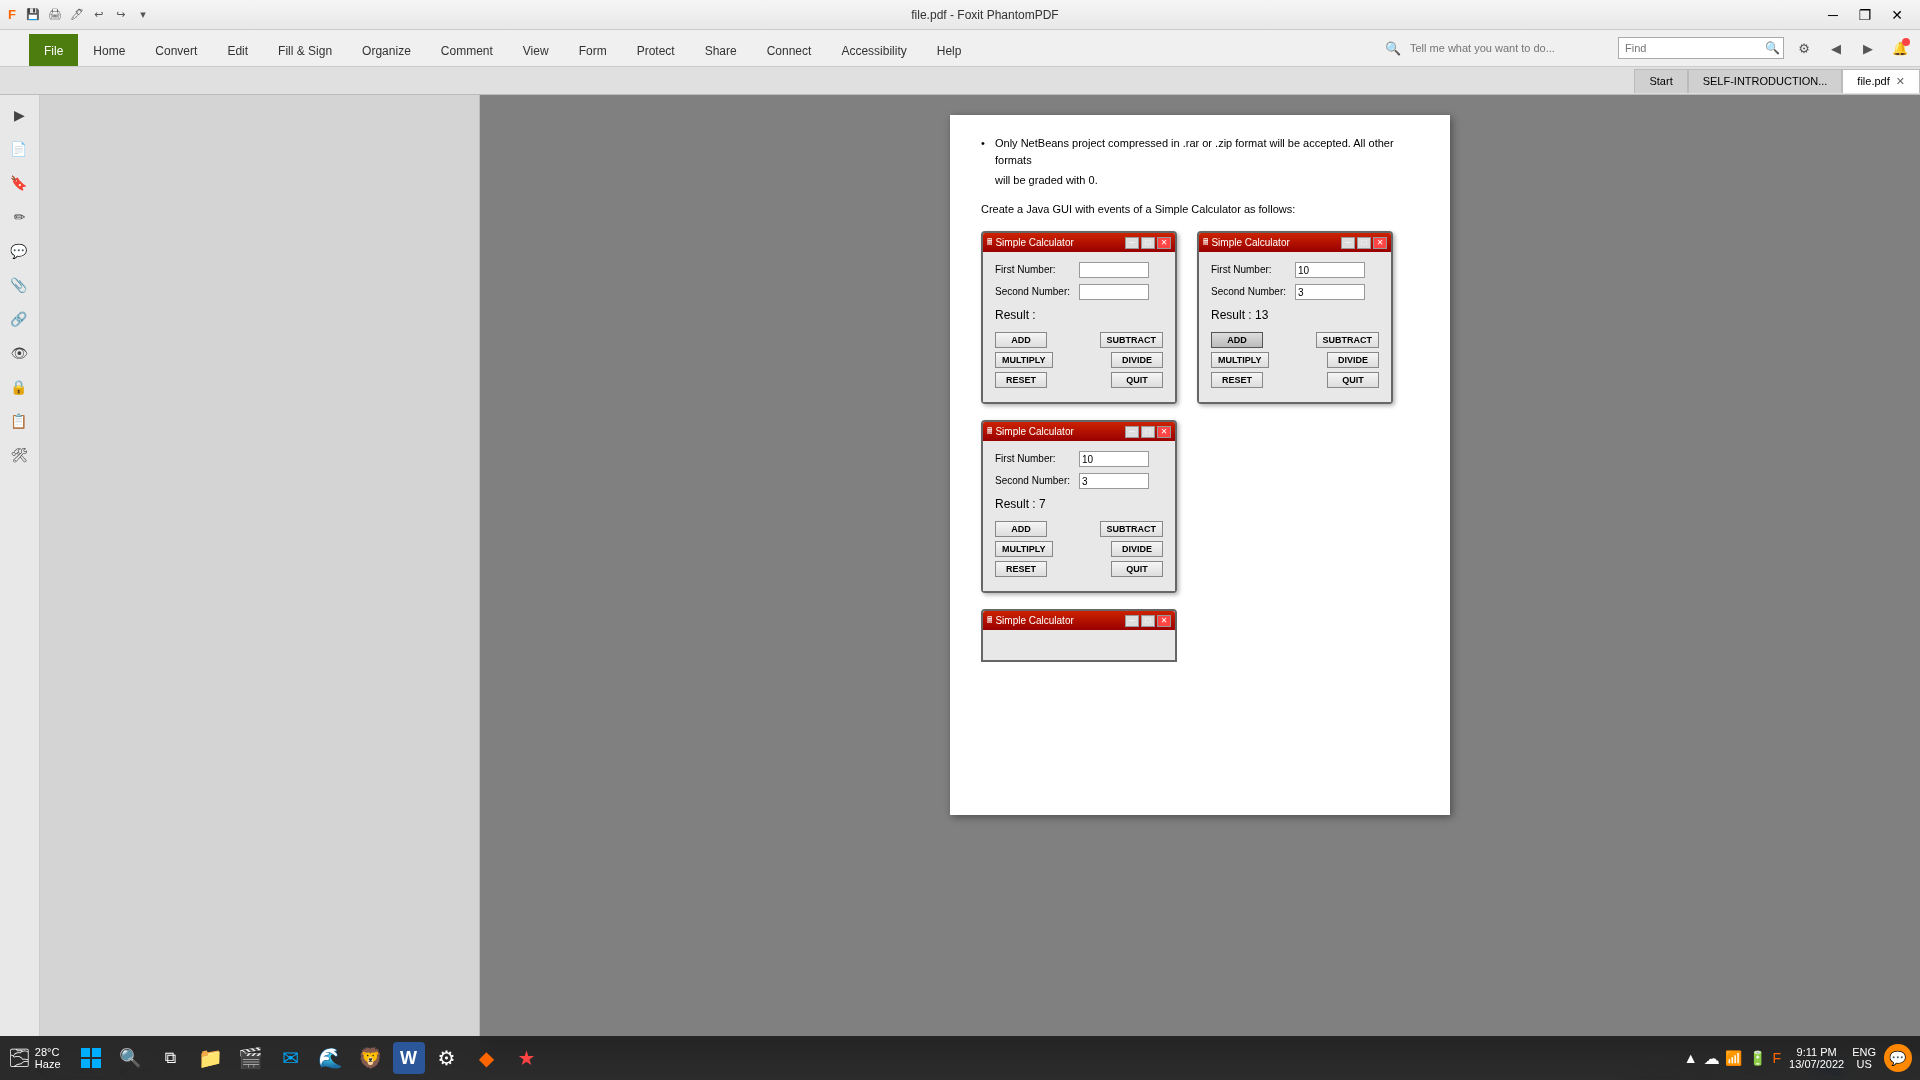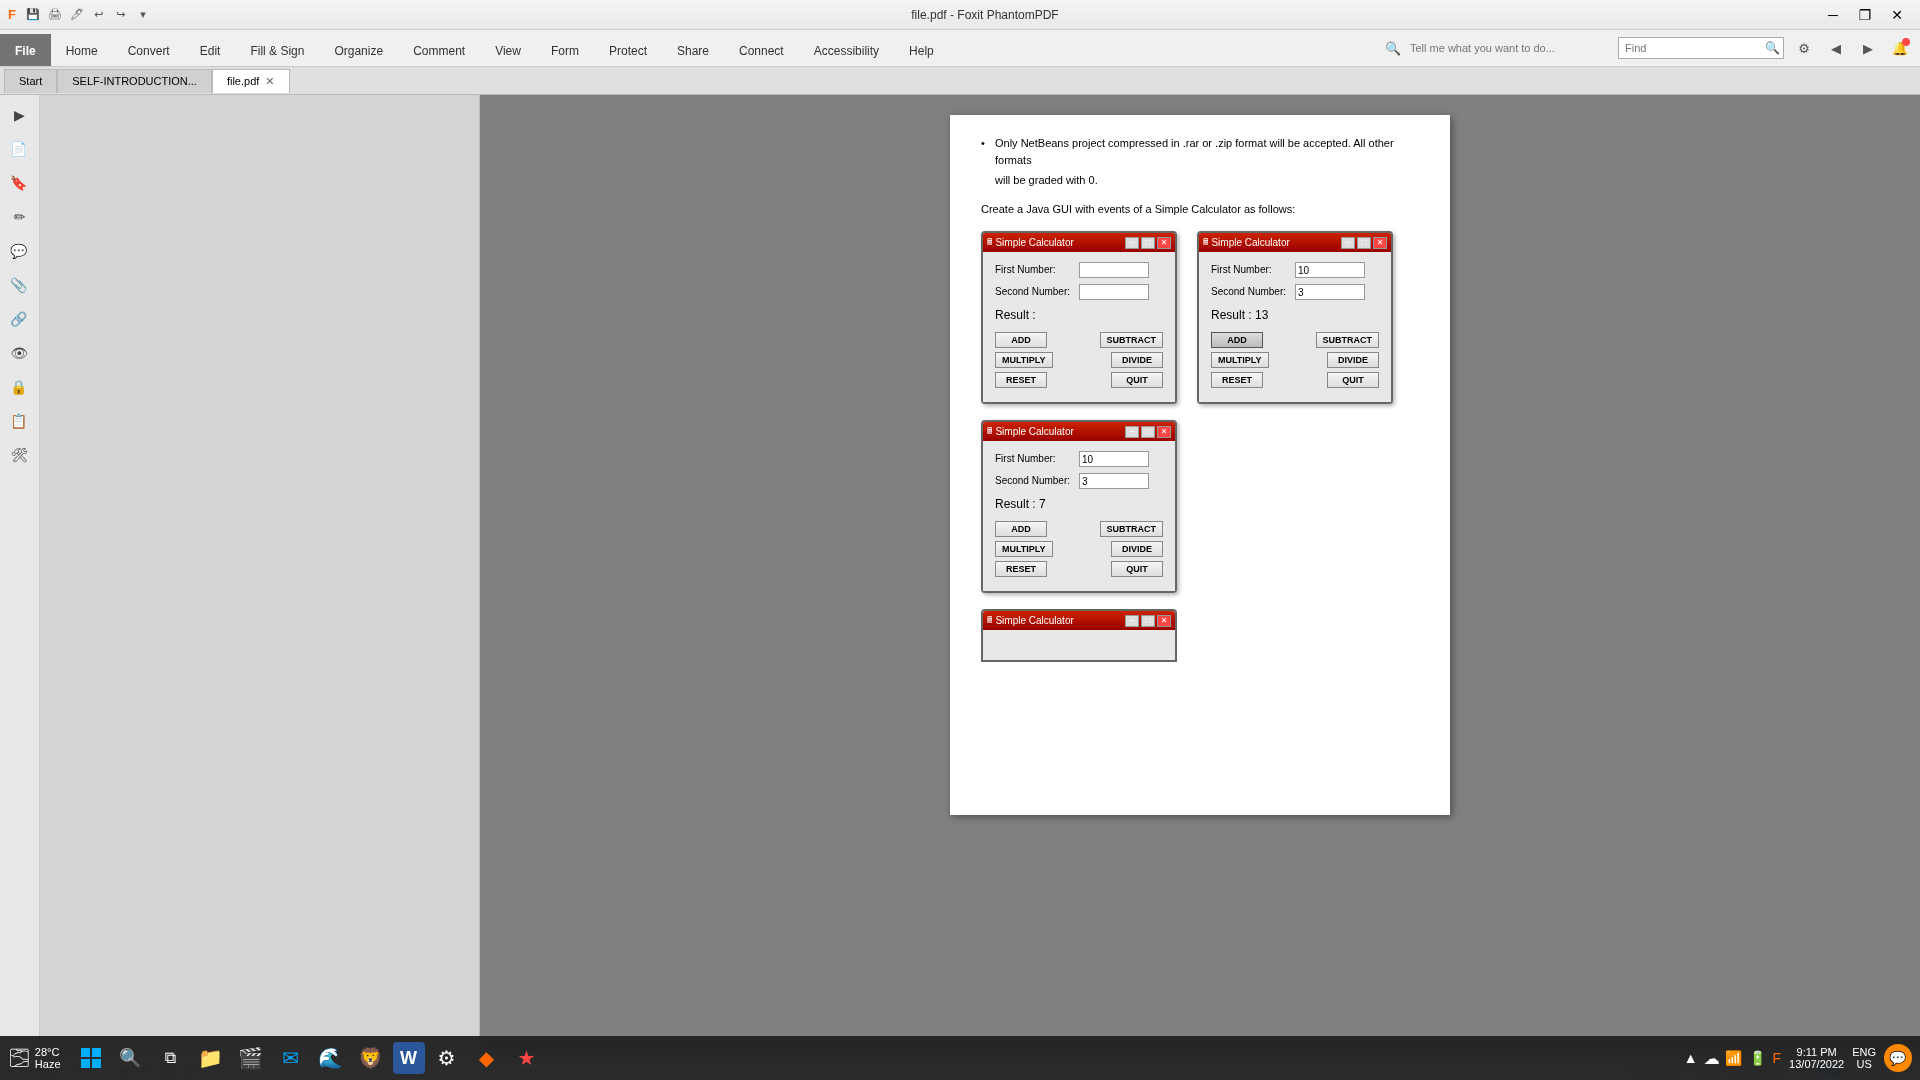--- a/index.html
+++ b/index.html
@@ -30,24 +30,25 @@
       padding: 6px 14px;
       font-size: 12px;
       cursor: pointer;
       border: 1px solid transparent;
       border-bottom: none;
       color: #333;
       height: 32px;
       display: flex; align-items: center;
     }
     .ribbon-tab.file-tab {
-      background: #737373;
+      background: #4d7c0f;
       color: white;
       border-radius: 0;
-      font-weight: bold;
+      font-weight: normal;
+      margin-left: 29px;
     }
 
     
     .ribbon-search {
       display: flex;
       align-items: center;
       margin-left: auto;
       margin-right: 8px;
       gap: 8px;
     }
@@ -68,20 +69,21 @@
     }
 
     
     .tab-bar {
       background: #e0e0e0;
       display: flex;
       align-items: center;
       height: 28px;
       border-bottom: 1px solid #bbb;
       padding-left: 4px;
+      justify-content: flex-end;
     }
     .tab {
       padding: 4px 14px;
       background: #d0d0d0;
       border: 1px solid #bbb;
       border-bottom: none;
       font-size: 11px;
       cursor: pointer;
       display: flex; align-items: center; gap: 6px;
       height: 24px;

